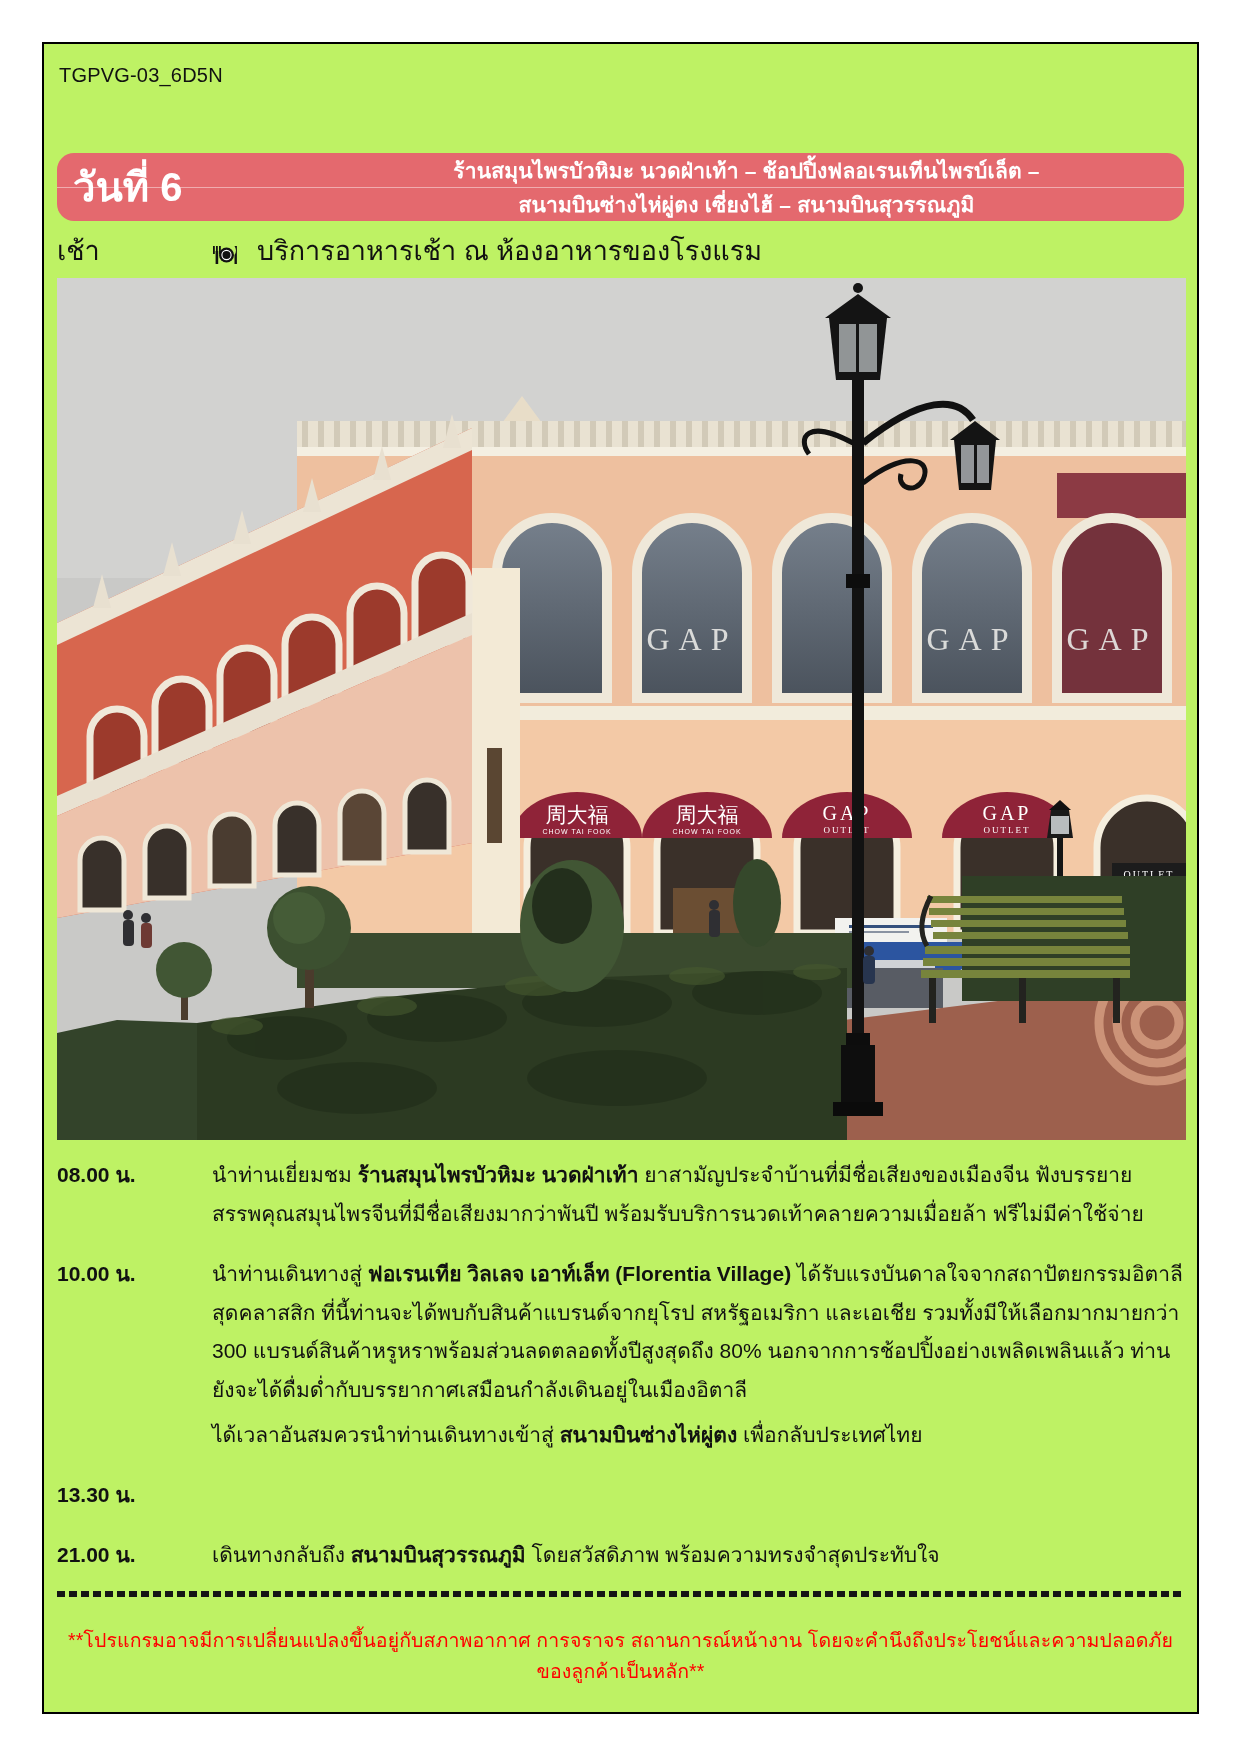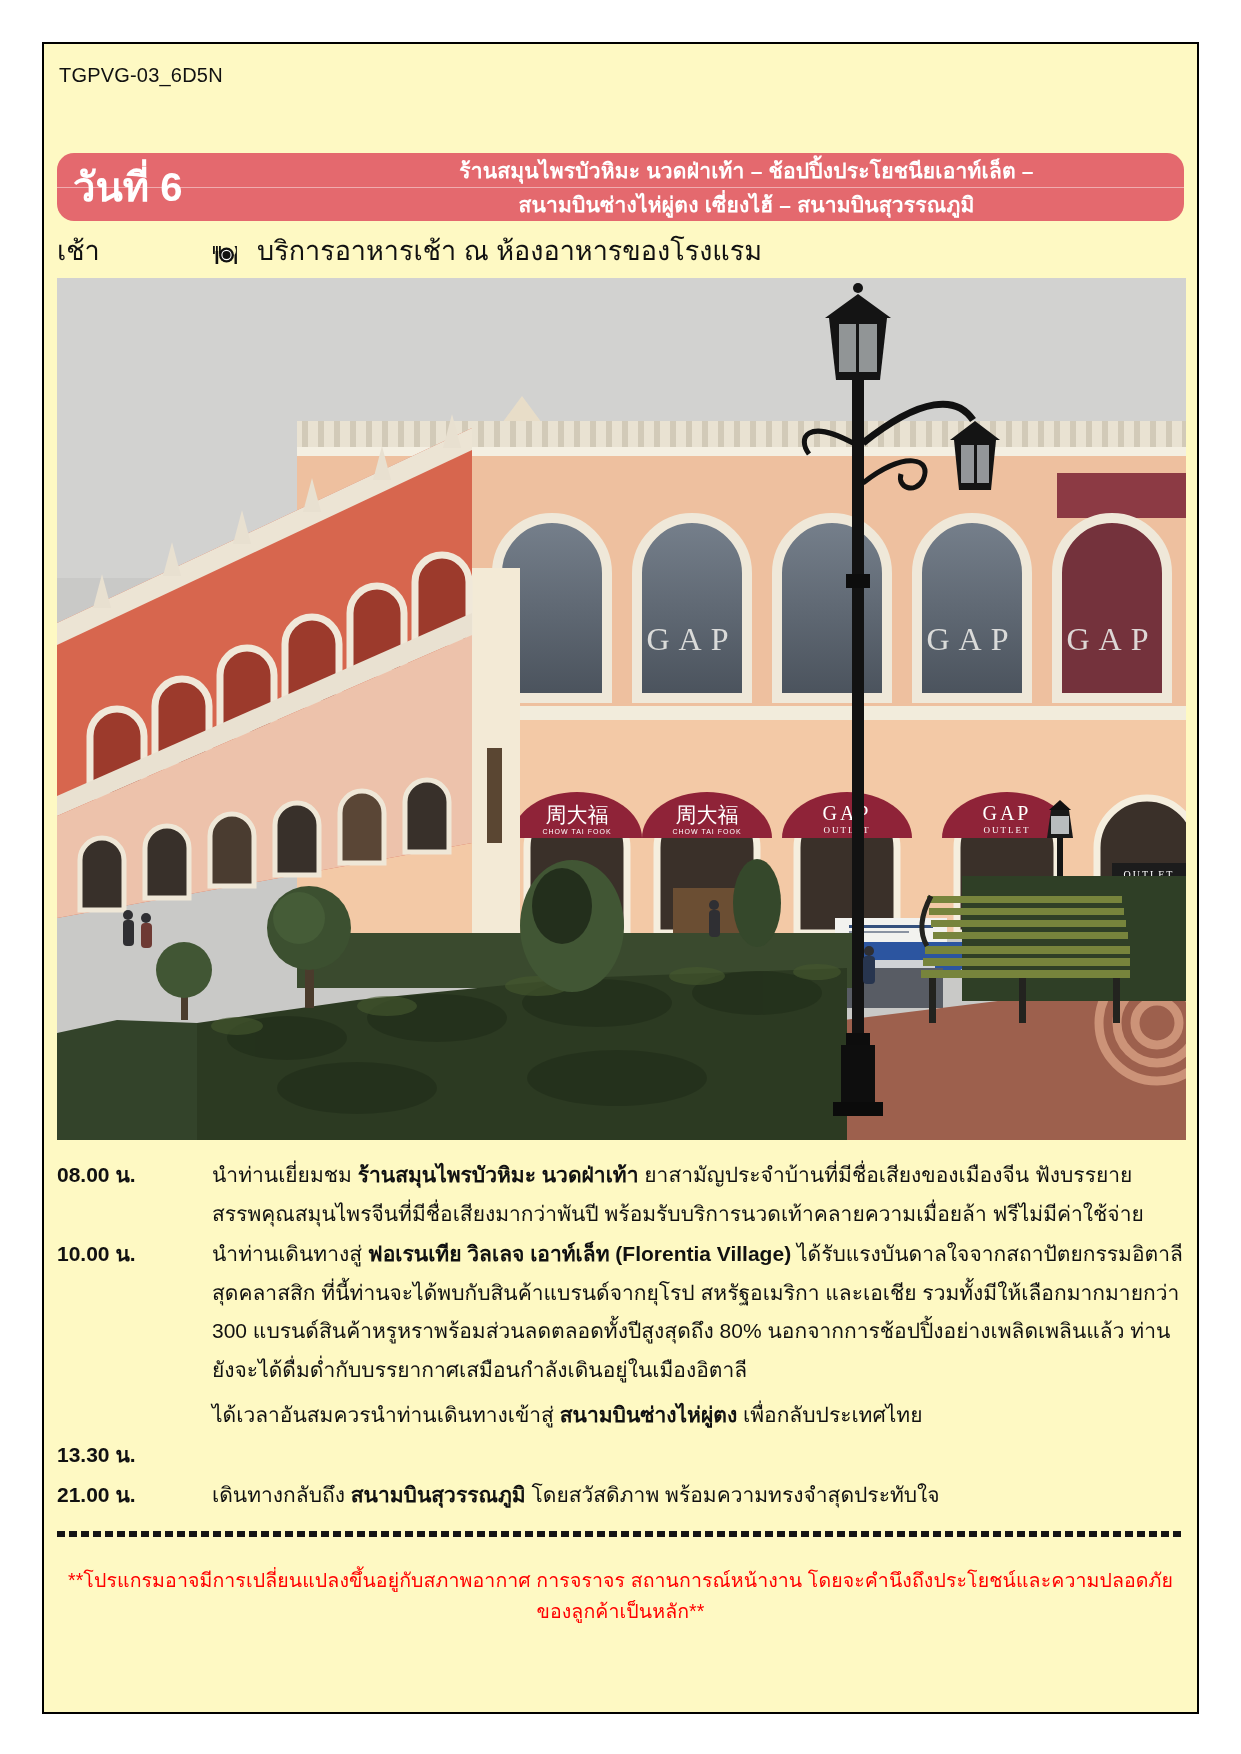--- a/index.html
+++ b/index.html
@@ -2,21 +2,21 @@
 <html><head>
 <meta charset="utf-8">
 <style>
   html,body{margin:0;padding:0;}
   body{
     width:1241px;height:1754px;background:#ffffff;position:relative;
     font-family:"Liberation Sans","DejaVu Sans",sans-serif;color:#111;
   }
   .sheet{
     position:absolute;left:42px;top:42px;width:1157px;height:1672px;
-    border:2px solid #000;box-sizing:border-box;padding:14px 13px;background:#fef9c3;
+    border:2px solid #000;box-sizing:border-box;padding:14px 13px;background:#bef264;
   }
   .doc-code{font-size:20px;margin:6px 0 0 2px;letter-spacing:.2px;}
   
   .banner{
     margin-top:66px;height:68px;background:#e4696e;color:#fff;
     display:flex;position:relative;align-items:stretch;border-radius:17px;
   }
   .banner::after{
     content:"";position:absolute;left:0;right:0;top:50%;height:1px;
     background:rgba(255,255,255,.45);
@@ -33,21 +33,21 @@
   
   .breakfast{display:flex;margin-top:8px;font-size:27px;align-items:center;}
   .breakfast .time{width:155px;flex:0 0 155px;}
   .breakfast .meal{display:flex;align-items:center;gap:19px;}
   .meal-icon{width:26px;height:20px;display:inline-block;}
   
   .photo{margin-top:6px;width:1129px;height:862px;overflow:hidden;background:#c9c9c7;}
   .photo svg{display:block;}
   
   .schedule{margin-top:16px;}
-  .row{display:flex;font-size:21px;margin-top:1px;}
+  .row{display:flex;font-size:21px;margin-top:21px;}
   .row:first-child{margin-top:0;}
   .row .time{width:155px;flex:0 0 155px;font-weight:600;line-height:1.85;}
   .row .desc{flex:1;line-height:1.85;}
   .para + .para{margin-top:6px;}
   .desc b{font-weight:700;}
   
   .dashline{
     margin-top:16px;height:6px;
     background:repeating-linear-gradient(90deg,#151515 0 8px,transparent 8px 12px);
   }
@@ -58,21 +58,21 @@
 </head>
 <body>
 
 <div class="sheet">
 
   <div class="doc-code">TGPVG-03_6D5N</div>
 
   <div class="banner">
     <div class="banner-day">วันที่ 6</div>
     <div class="banner-titles">
-      <div class="line">ร้านสมุนไพรบัวหิมะ นวดฝ่าเท้า – ช้อปปิ้งประโยชนียเอาท์เล็ต –</div>
+      <div class="line">ร้านสมุนไพรบัวหิมะ นวดฝ่าเท้า – ช้อปปิ้งฟลอเรนเทีนไพรบ์เล็ต –</div>
       <div class="line">สนามบินซ่างไห่ผู่ตง เซี่ยงไฮ้ – สนามบินสุวรรณภูมิ</div>
     </div>
   </div>
 
   <div class="breakfast">
     <div class="time">เช้า</div>
     <div class="meal">
       <span class="meal-icon">
         <svg width="26" height="20" viewBox="0 0 26 20">
           <g fill="#111">

